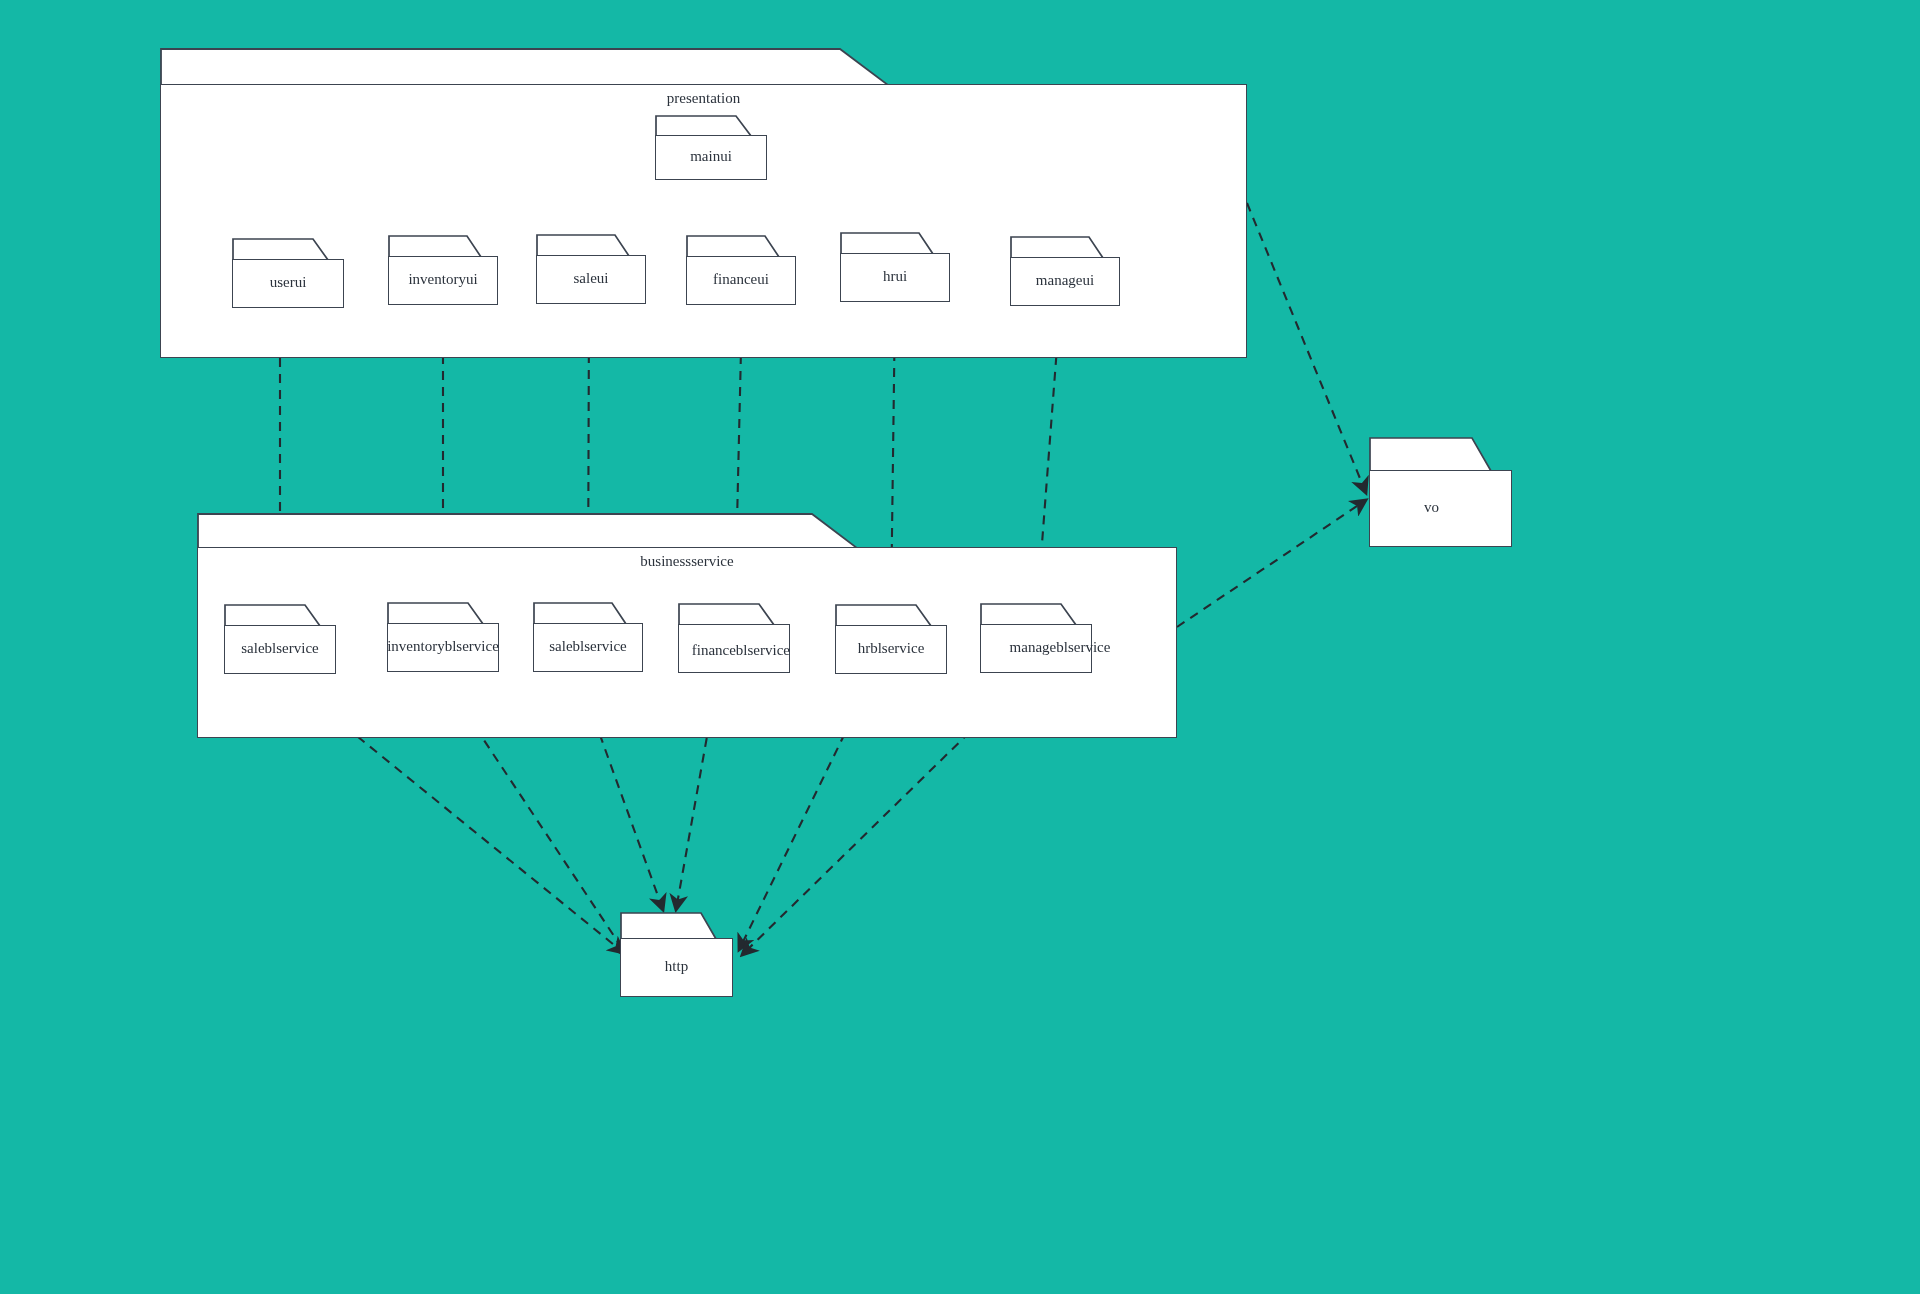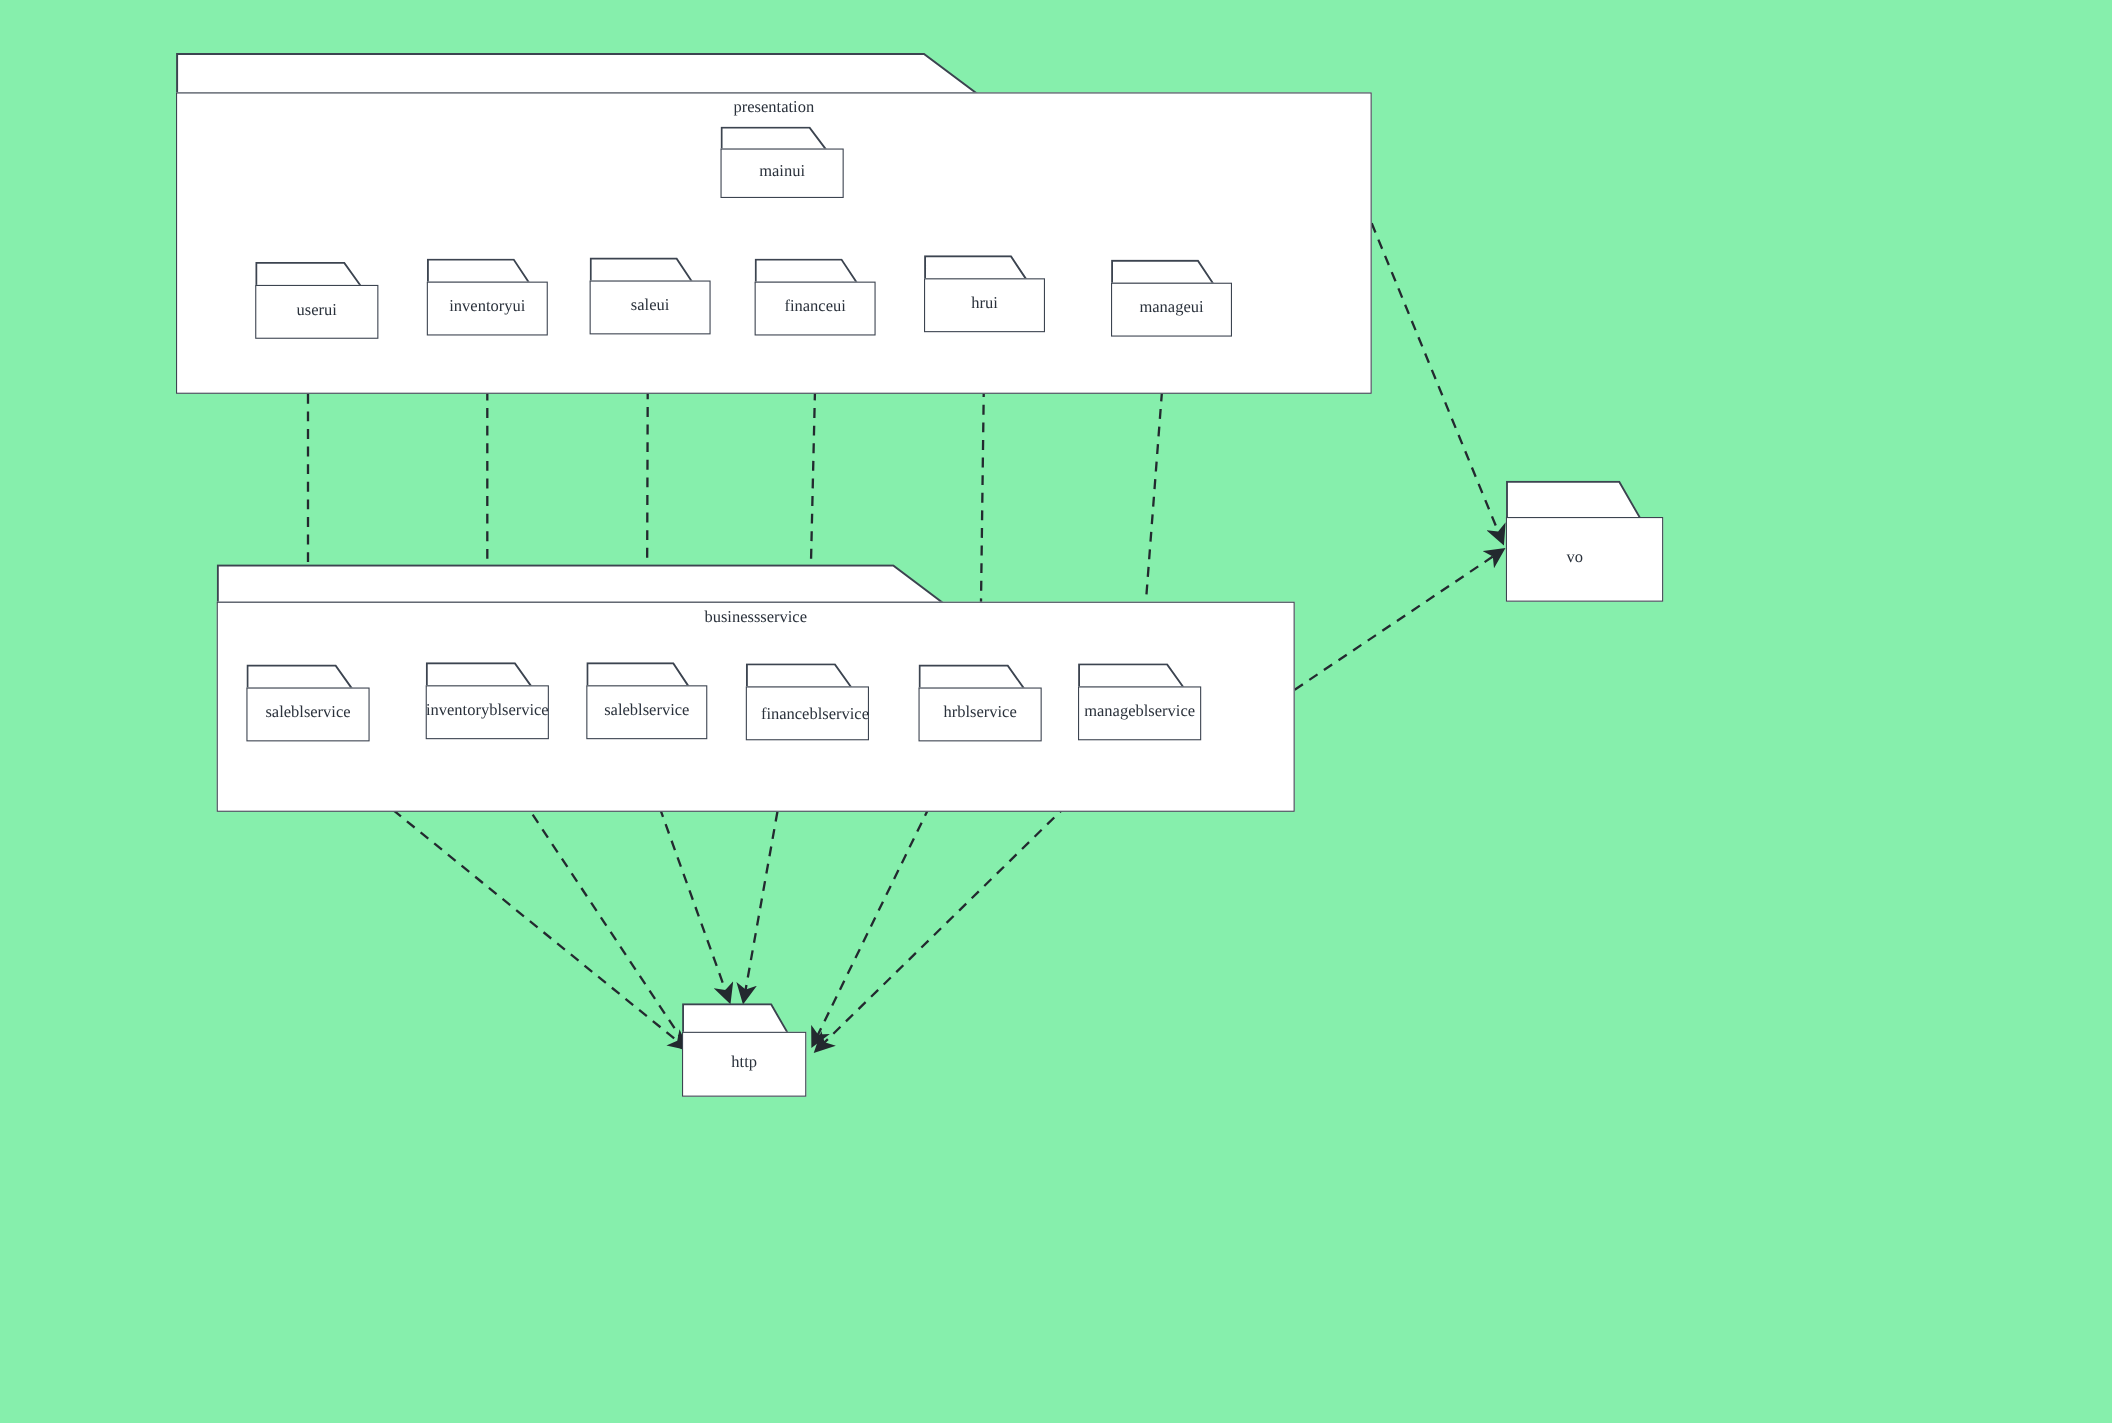--- a/index.html
+++ b/index.html
@@ -10,21 +10,21 @@
   body {
     width: 1920px;
     height: 1294px;
     overflow: hidden;
     font-family: "Liberation Serif", "DejaVu Serif", serif;
   }
   #canvas {
     position: relative;
     width: 1920px;
     height: 1294px;
-    background: #86efac;
+    background: #14b8a6;
   }
   #edges {
     position: absolute;
     left: 0;
     top: 0;
     width: 1920px;
     height: 1294px;
     pointer-events: none;
   }
   
@@ -208,21 +208,21 @@
         <div class="f-body" style="top: 21px; width: 112px; height: 49px;"></div>
         <div class="f-label" style="top: 39px; text-align: right;">financeblservice</div>
       </div>
       <div class="folder" style="left: 835px; top: 604px; width: 112px; height: 70px;">
         <svg class="f-tab" width="100" height="25" viewBox="0 0 100 25">
           <path d="M 1 22 L 1 1 L 81 1 L 96 22 Z" fill="#ffffff" stroke="#3c4450" stroke-width="1.7"></path>
         </svg>
         <div class="f-body" style="top: 21px; width: 112px; height: 49px;"></div>
         <div class="f-label" style="top: 35.5px;">hrblservice</div>
       </div>
-      <div class="folder" style="left: 980px; top: 603px; width: 112px; height: 70px;">
+      <div class="folder" style="left: 980px; top: 603px; width: 112px; height: 70px; padding-left: 48px;">
         <svg class="f-tab" width="100" height="25" viewBox="0 0 100 25">
           <path d="M 1 22 L 1 1 L 81 1 L 96 22 Z" fill="#ffffff" stroke="#3c4450" stroke-width="1.7"></path>
         </svg>
         <div class="f-body" style="top: 21px; width: 112px; height: 49px;"></div>
         <div class="f-label" style="top: 35.5px;">manageblservice</div>
       </div>
       <div class="folder" style="left: 1369px; top: 437px; width: 125px; height: 110px;">
         <svg class="f-tab" width="126" height="37" viewBox="0 0 126 37">
           <path d="M 1 34 L 1 1 L 103 1 L 122 34 Z" fill="#ffffff" stroke="#3c4450" stroke-width="1.7"></path>
         </svg>

